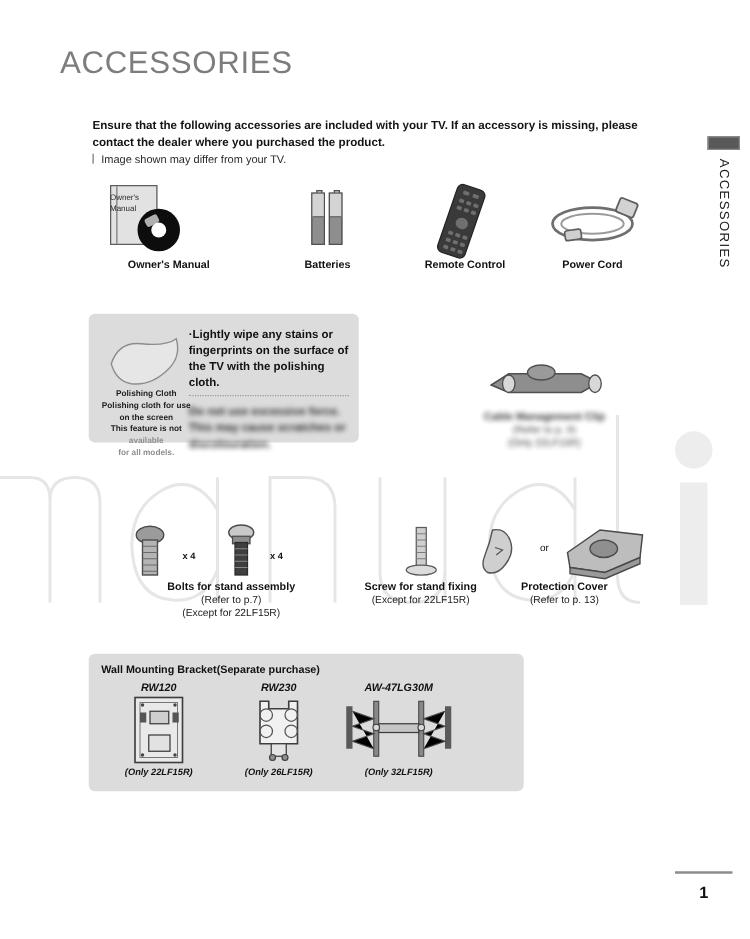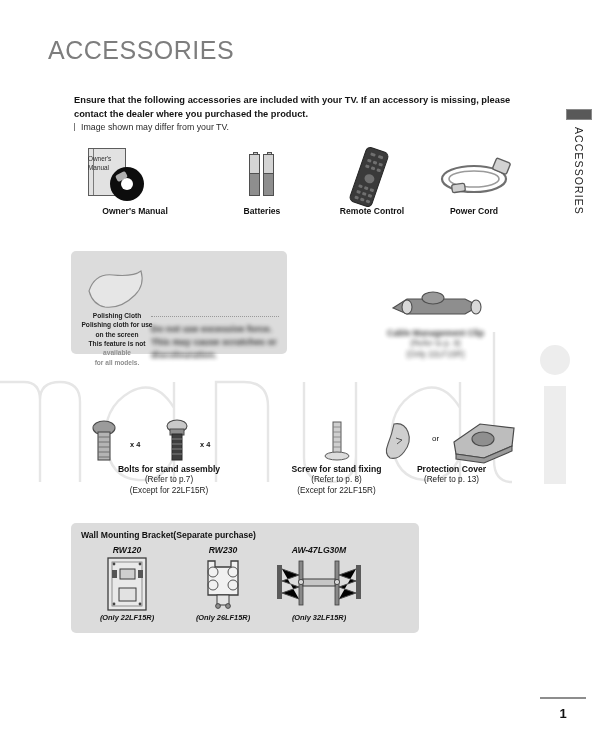--- a/index.html
+++ b/index.html
@@ -391,41 +391,42 @@
     <path d="M6 26 Q12 8 30 10 Q50 12 58 6 Q62 20 52 30 Q38 44 22 42 Q10 40 6 26 Z" fill="#e6e6e6" stroke="#8d8d8d" stroke-width="1.1"></path>
   </svg>
   <div class="cloth-caption">
     <div>Polishing Cloth</div>
     <div>Polishing cloth for use</div>
     <div>on the screen</div>
     <div>This feature is not</div>
     <div class="faded">available</div>
     <div class="faded">for all models.</div>
   </div>
+  <div class="cloth-text">·Lightly wipe any stains or fingerprints on the surface of the TV with the polishing cloth.</div>
   <div class="cloth-divider"></div>
   <div class="cloth-text2 blurred">Do not use excessive force. This may cause scratches or discolouration.</div>
 </div>
 
 <div class="clip-block">
   <div class="clip-art">
     <svg width="110" height="40" viewBox="0 0 110 40" style="margin:0 auto; display:block;" xmlns="http://www.w3.org/2000/svg">
       <path d="M12 22 L26 13 L84 13 L98 20 L84 28 L26 28 Z" fill="#8e8e8e" stroke="#4f4f4f" stroke-width="1.2"></path>
       <ellipse cx="52" cy="12" rx="11" ry="6" fill="#9a9a9a" stroke="#4f4f4f" stroke-width="1.1"></ellipse>
       <ellipse cx="26" cy="21" rx="5" ry="7" fill="#d8d8d8" stroke="#4f4f4f" stroke-width="1.1"></ellipse>
       <ellipse cx="95" cy="21" rx="5" ry="7" fill="#d8d8d8" stroke="#4f4f4f" stroke-width="1.1"></ellipse>
     </svg>
   </div>
   <div class="clip-title blurred">Cable Management Clip</div>
   <div class="clip-sub blurred">(Refer to p. 9)</div>
   <div class="clip-sub blurred">(Only 22LF15R)</div>
 </div>
 
 <div class="hw-row">
 
-  <div class="hw-item" style="left:0px; width:190px;">
+  <div class="hw-item" style="left:16px; width:190px;">
     <div style="height:46px; position:relative;">
       <svg width="190" height="46" viewBox="0 0 190 46" xmlns="http://www.w3.org/2000/svg">
         <ellipse cx="30" cy="10" rx="11" ry="7" fill="#9b9b9b" stroke="#4a4a4a" stroke-width="1.1"></ellipse>
         <rect x="24" y="14" width="12" height="28" fill="#b4b4b4" stroke="#4a4a4a" stroke-width="1.1"></rect>
         <g stroke="#6a6a6a" stroke-width="0.9">
           <line x1="24" y1="19" x2="36" y2="19"></line>
             <line x1="24" y1="24" x2="36" y2="24"></line>
           <line x1="24" y1="29" x2="36" y2="29"></line>
             <line x1="24" y1="34" x2="36" y2="34"></line>
           <line x1="24" y1="39" x2="36" y2="39"></line>
@@ -456,21 +457,20 @@
           <line x1="79" y1="9" x2="87" y2="9"></line>
             <line x1="79" y1="14" x2="87" y2="14"></line>
           <line x1="79" y1="19" x2="87" y2="19"></line>
             <line x1="79" y1="24" x2="87" y2="24"></line>
           <line x1="79" y1="29" x2="87" y2="29"></line>
         </g>
         <ellipse cx="83" cy="38" rx="12" ry="4" fill="#dcdcdc" stroke="#5a5a5a" stroke-width="1"></ellipse>
       </svg>
     </div>
     <div class="hw-title">Screw for stand fixing</div>
-    <div class="hw-sub">(Refer to p. 8)</div>
     <div class="hw-sub">(Except for 22LF15R)</div>
   </div>
 
   <div class="hw-item" style="left:290px; width:175px;">
     <div style="height:46px; position:relative;">
       <svg width="175" height="46" viewBox="0 0 175 46" xmlns="http://www.w3.org/2000/svg">
         <path d="M30 6 Q40 4 44 14 Q48 24 40 34 Q34 42 26 40 Q20 36 24 26 Q28 16 30 6 Z" fill="#cfcfcf" stroke="#555" stroke-width="1.1"></path>
         <path d="M32 20 L38 22 L33 26" fill="none" stroke="#555" stroke-width="1"></path>
         <path d="M90 24 L116 6 L150 10 L148 28 L120 40 L92 36 Z" fill="#bdbdbd" stroke="#4a4a4a" stroke-width="1.2"></path>
         <path d="M92 36 L120 40 L148 28 L148 33 L120 45 L92 41 Z" fill="#9a9a9a" stroke="#4a4a4a" stroke-width="1.1"></path>

